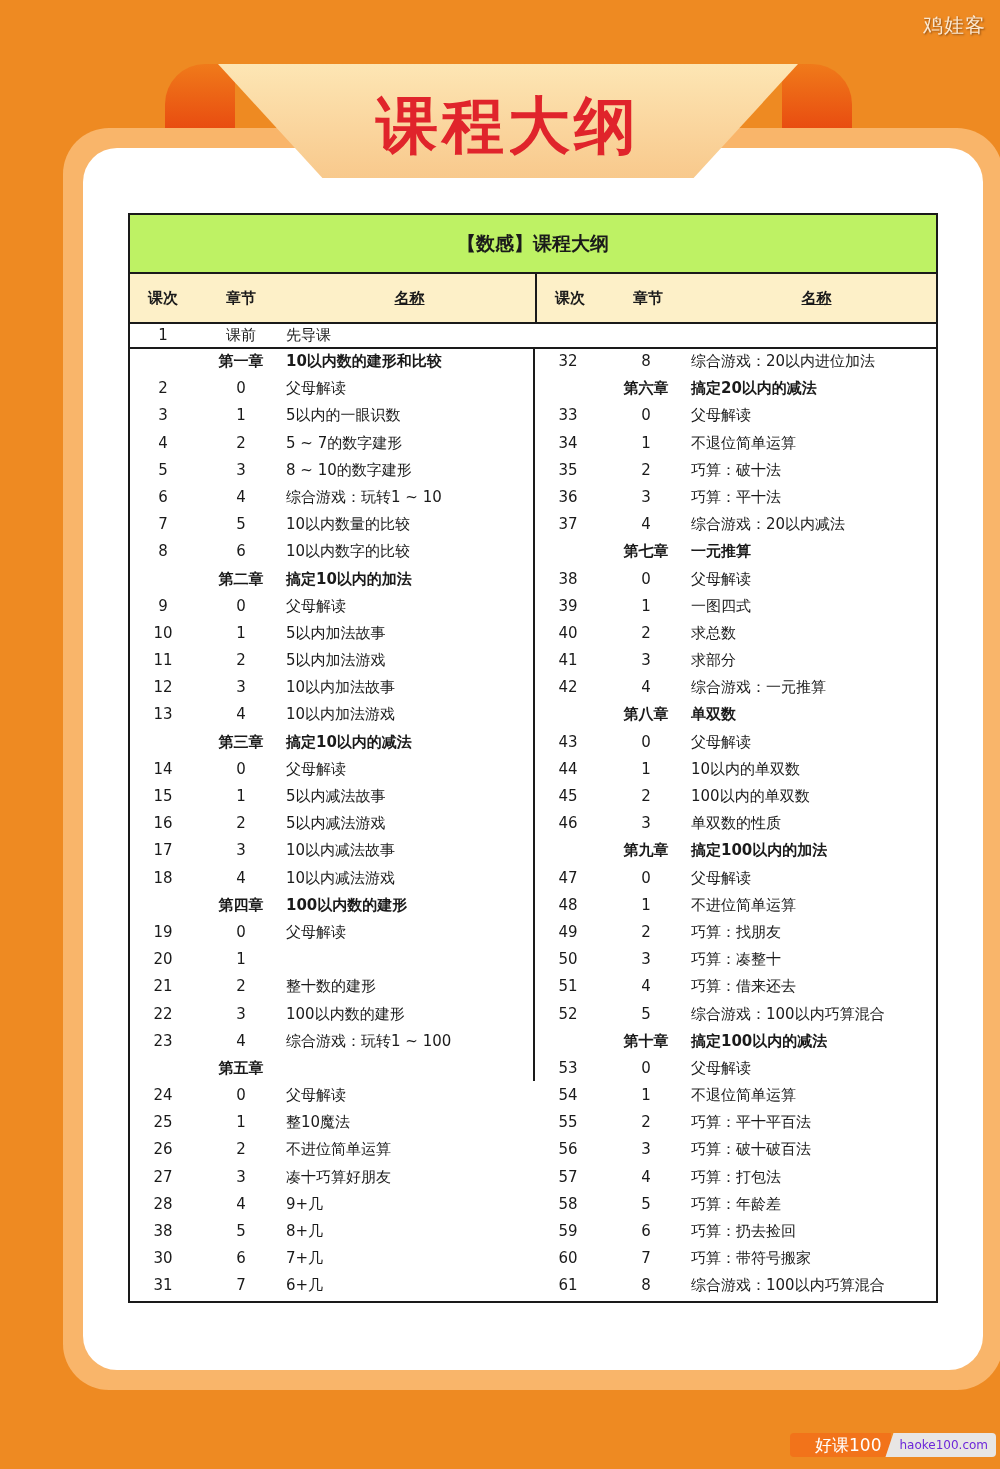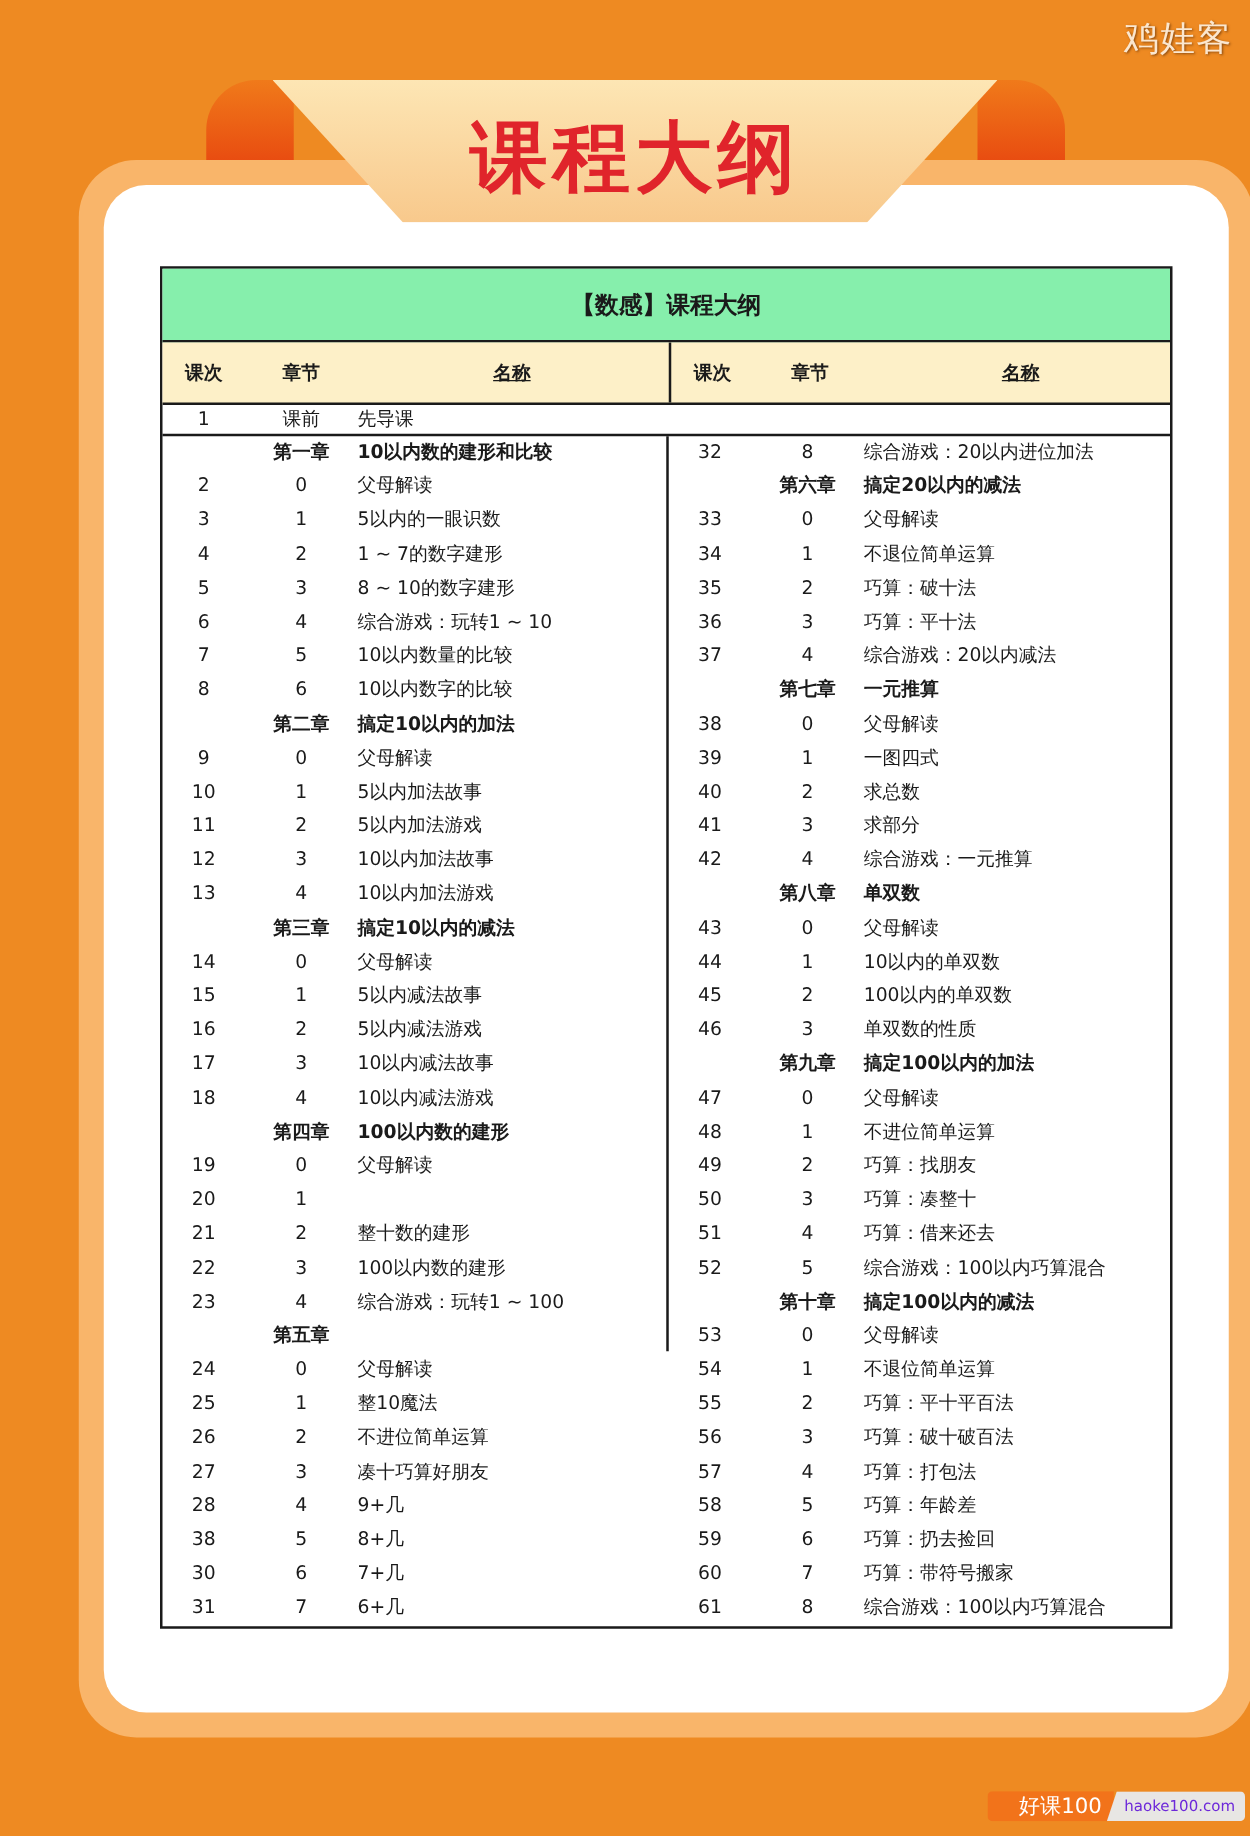--- a/index.html
+++ b/index.html
@@ -4,21 +4,21 @@
 <style>
   html, body { margin: 0; padding: 0; }
   body {
     width: 1000px; height: 1469px; position: relative; overflow: hidden;
     background: #EE8A22;
     font-family: "DejaVu Sans", "Liberation Sans", sans-serif;
     color: #1a1a1a;
   }
   .watermark-top {
     position: absolute; right: 14px; top: 12px;
-    font-size: 28px; color: #fbe7cf;
+    font-size: 20px; color: #fbe7cf;
     text-shadow: 1px 1px 2px #8a4a10;
     letter-spacing: 1px;
   }
   .ear {
     position: absolute; top: 64px; width: 70px; height: 68px;
     background: linear-gradient(180deg, #F07A1A 0%, #E84A10 100%);
   }
   .ear.left { left: 165px; border-radius: 40px 0 0 0; }
   .ear.right { right: 148px; border-radius: 0 40px 0 0; }
   .card-outer {
@@ -39,21 +39,21 @@
     position: absolute; left: 218px; top: 84px; width: 580px; text-align: center;
     font-size: 62px; font-weight: bold; color: #E0242B; letter-spacing: 4px;
     font-family: "DejaVu Sans", sans-serif;
   }
   .table {
     position: absolute; left: 128px; top: 213px; width: 806px; height: 1086px;
     border: 2px solid #1a1a1a; background: #fff;
   }
   .title-row {
     position: absolute; left: 0; top: 0; width: 806px; height: 57px;
-    background: #86efac; border-bottom: 2px solid #1a1a1a;
+    background: #bef264; border-bottom: 2px solid #1a1a1a;
     display: flex; align-items: center; justify-content: center;
     font-size: 19px; font-weight: bold;
   }
   .head-row {
     position: absolute; left: 0; top: 59px; width: 806px; height: 48px;
     background: #FDF0C8; border-bottom: 2px solid #1a1a1a;
   }
   .head-half { position: absolute; top: 0; height: 48px; width: 403px; }
   .head-half.right { left: 405px; border-left: 2px solid #1a1a1a; }
   .head-half.left { left: 0; }
@@ -143,21 +143,21 @@
         <div class="cell c-name">父母解读</div>
       </div>
       <div class="row">
         <div class="cell c-num">3</div>
         <div class="cell c-sec">1</div>
         <div class="cell c-name">5以内的一眼识数</div>
       </div>
       <div class="row">
         <div class="cell c-num">4</div>
         <div class="cell c-sec">2</div>
-        <div class="cell c-name">1 ~ 7的数字建形</div>
+        <div class="cell c-name">5 ~ 7的数字建形</div>
       </div>
       <div class="row">
         <div class="cell c-num">5</div>
         <div class="cell c-sec">3</div>
         <div class="cell c-name">8 ~ 10的数字建形</div>
       </div>
       <div class="row">
         <div class="cell c-num">6</div>
         <div class="cell c-sec">4</div>
         <div class="cell c-name">综合游戏：玩转1 ~ 10</div>

